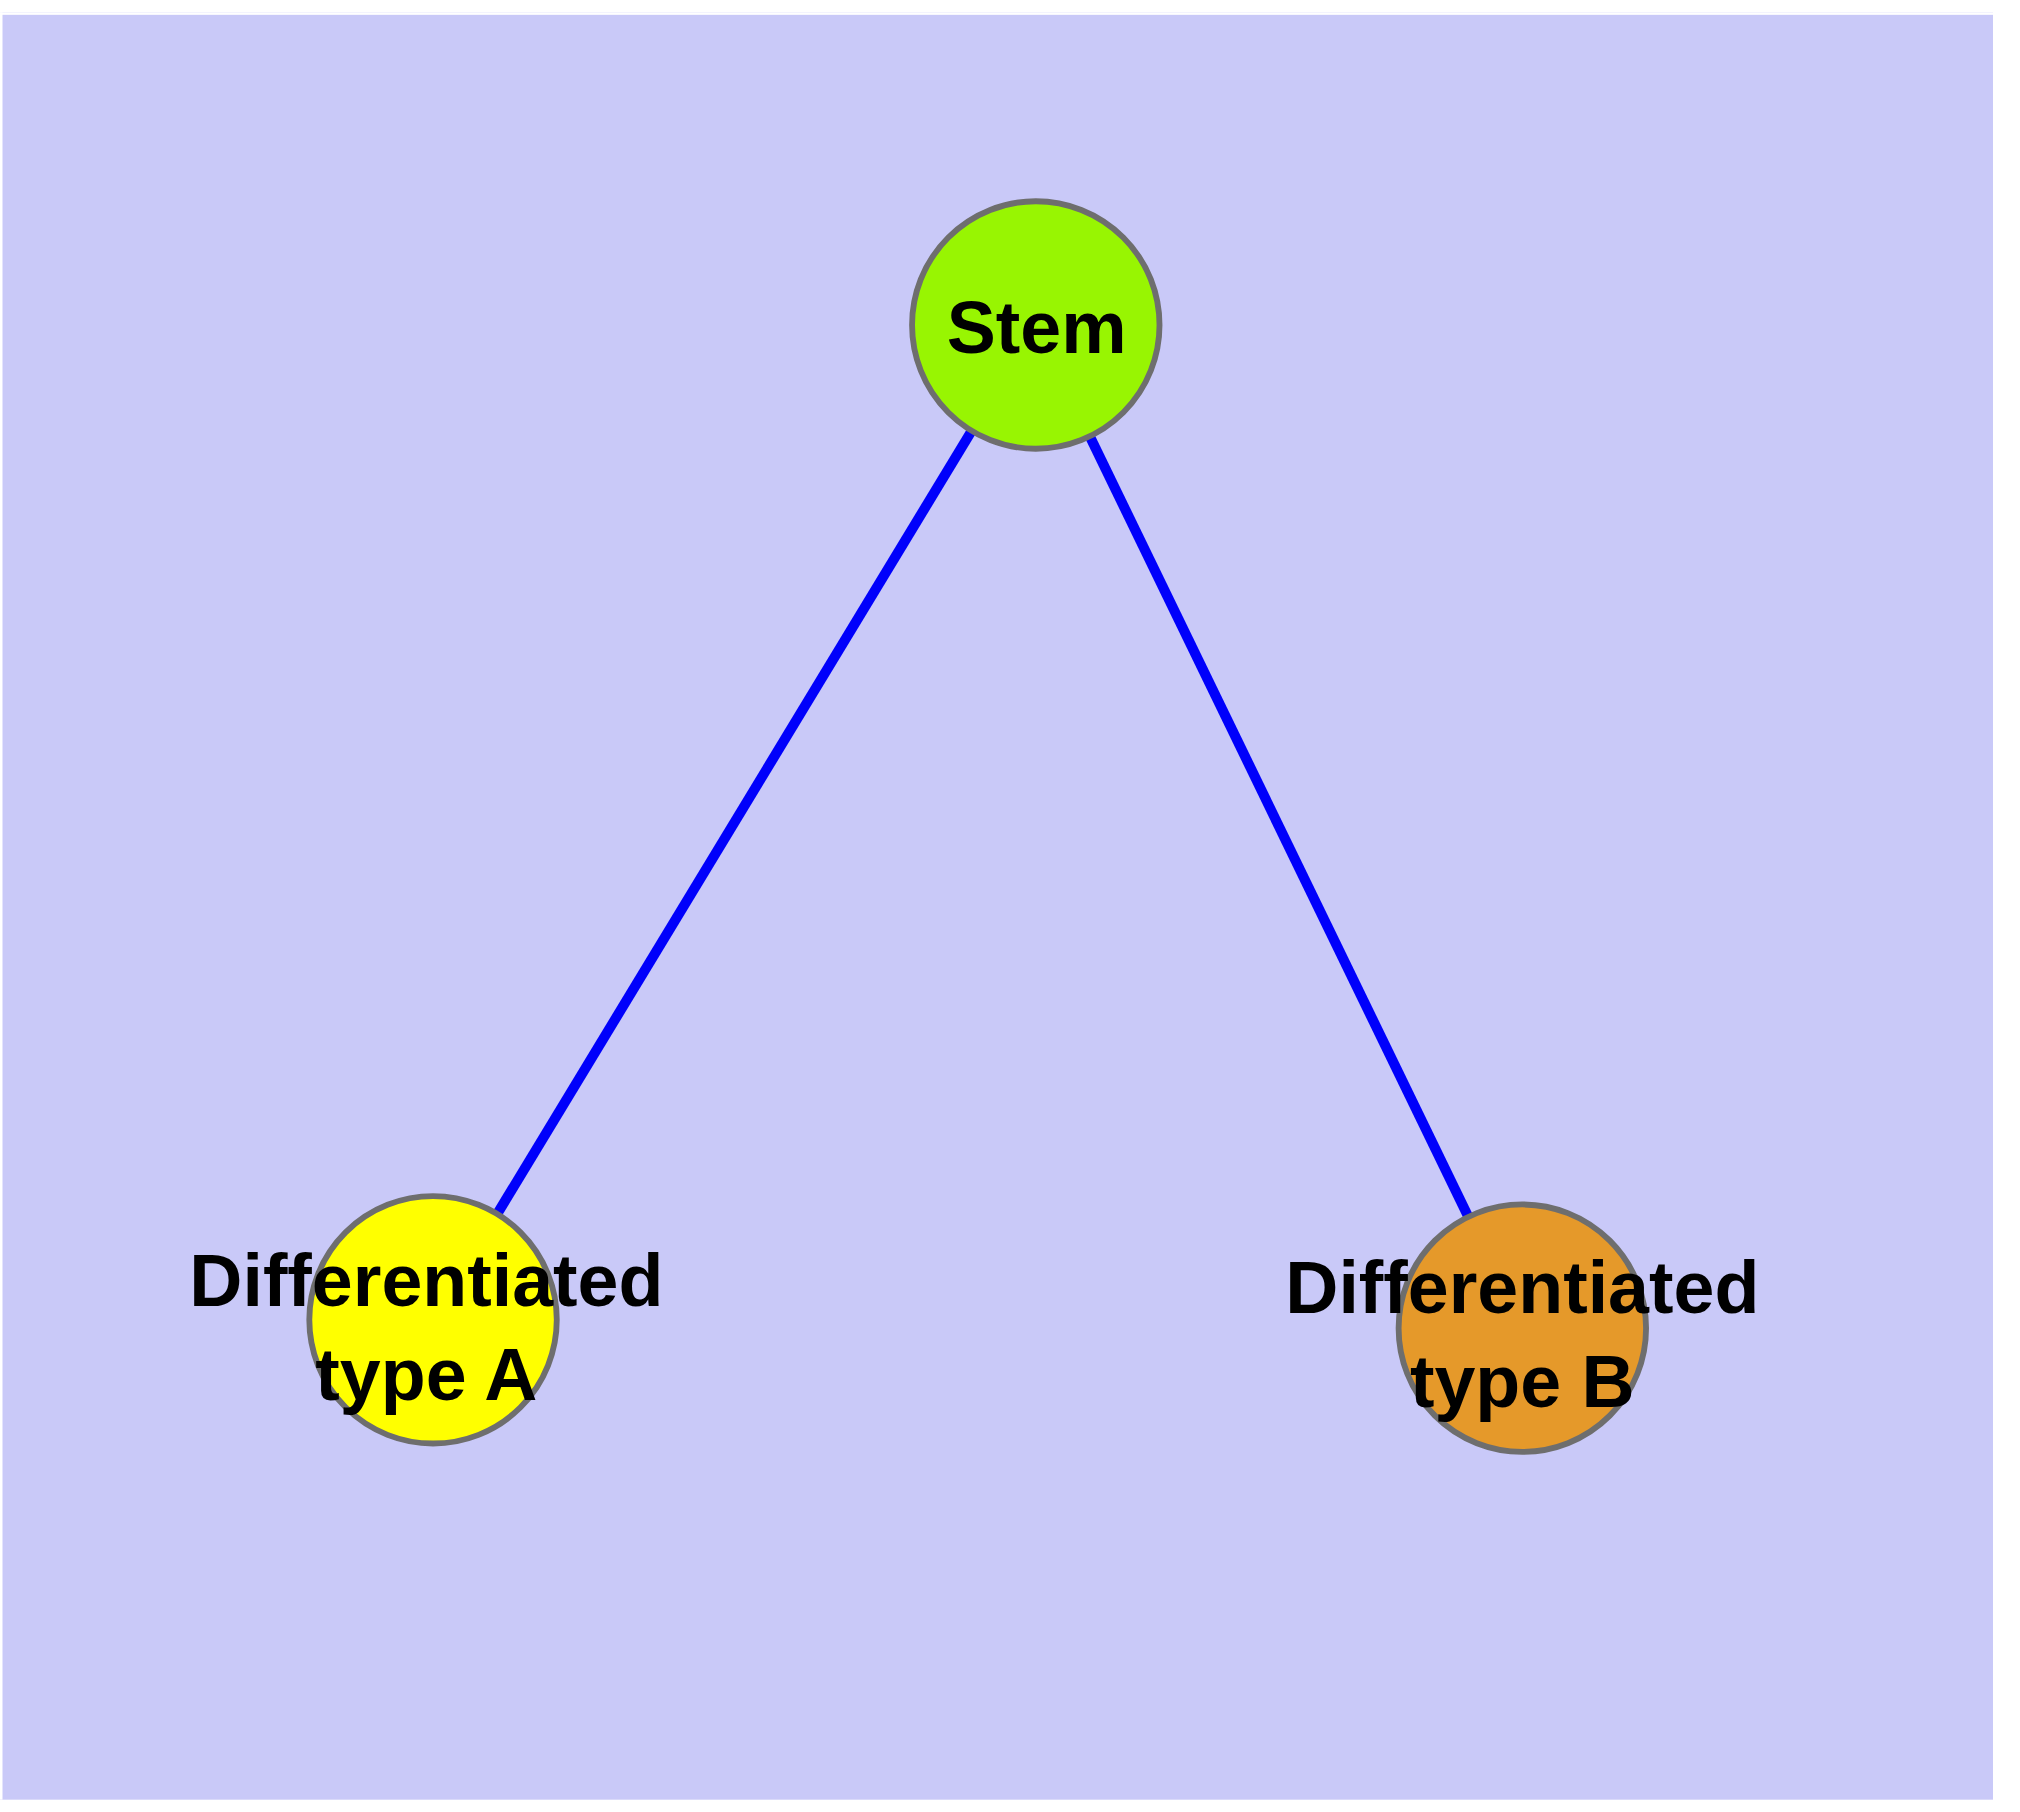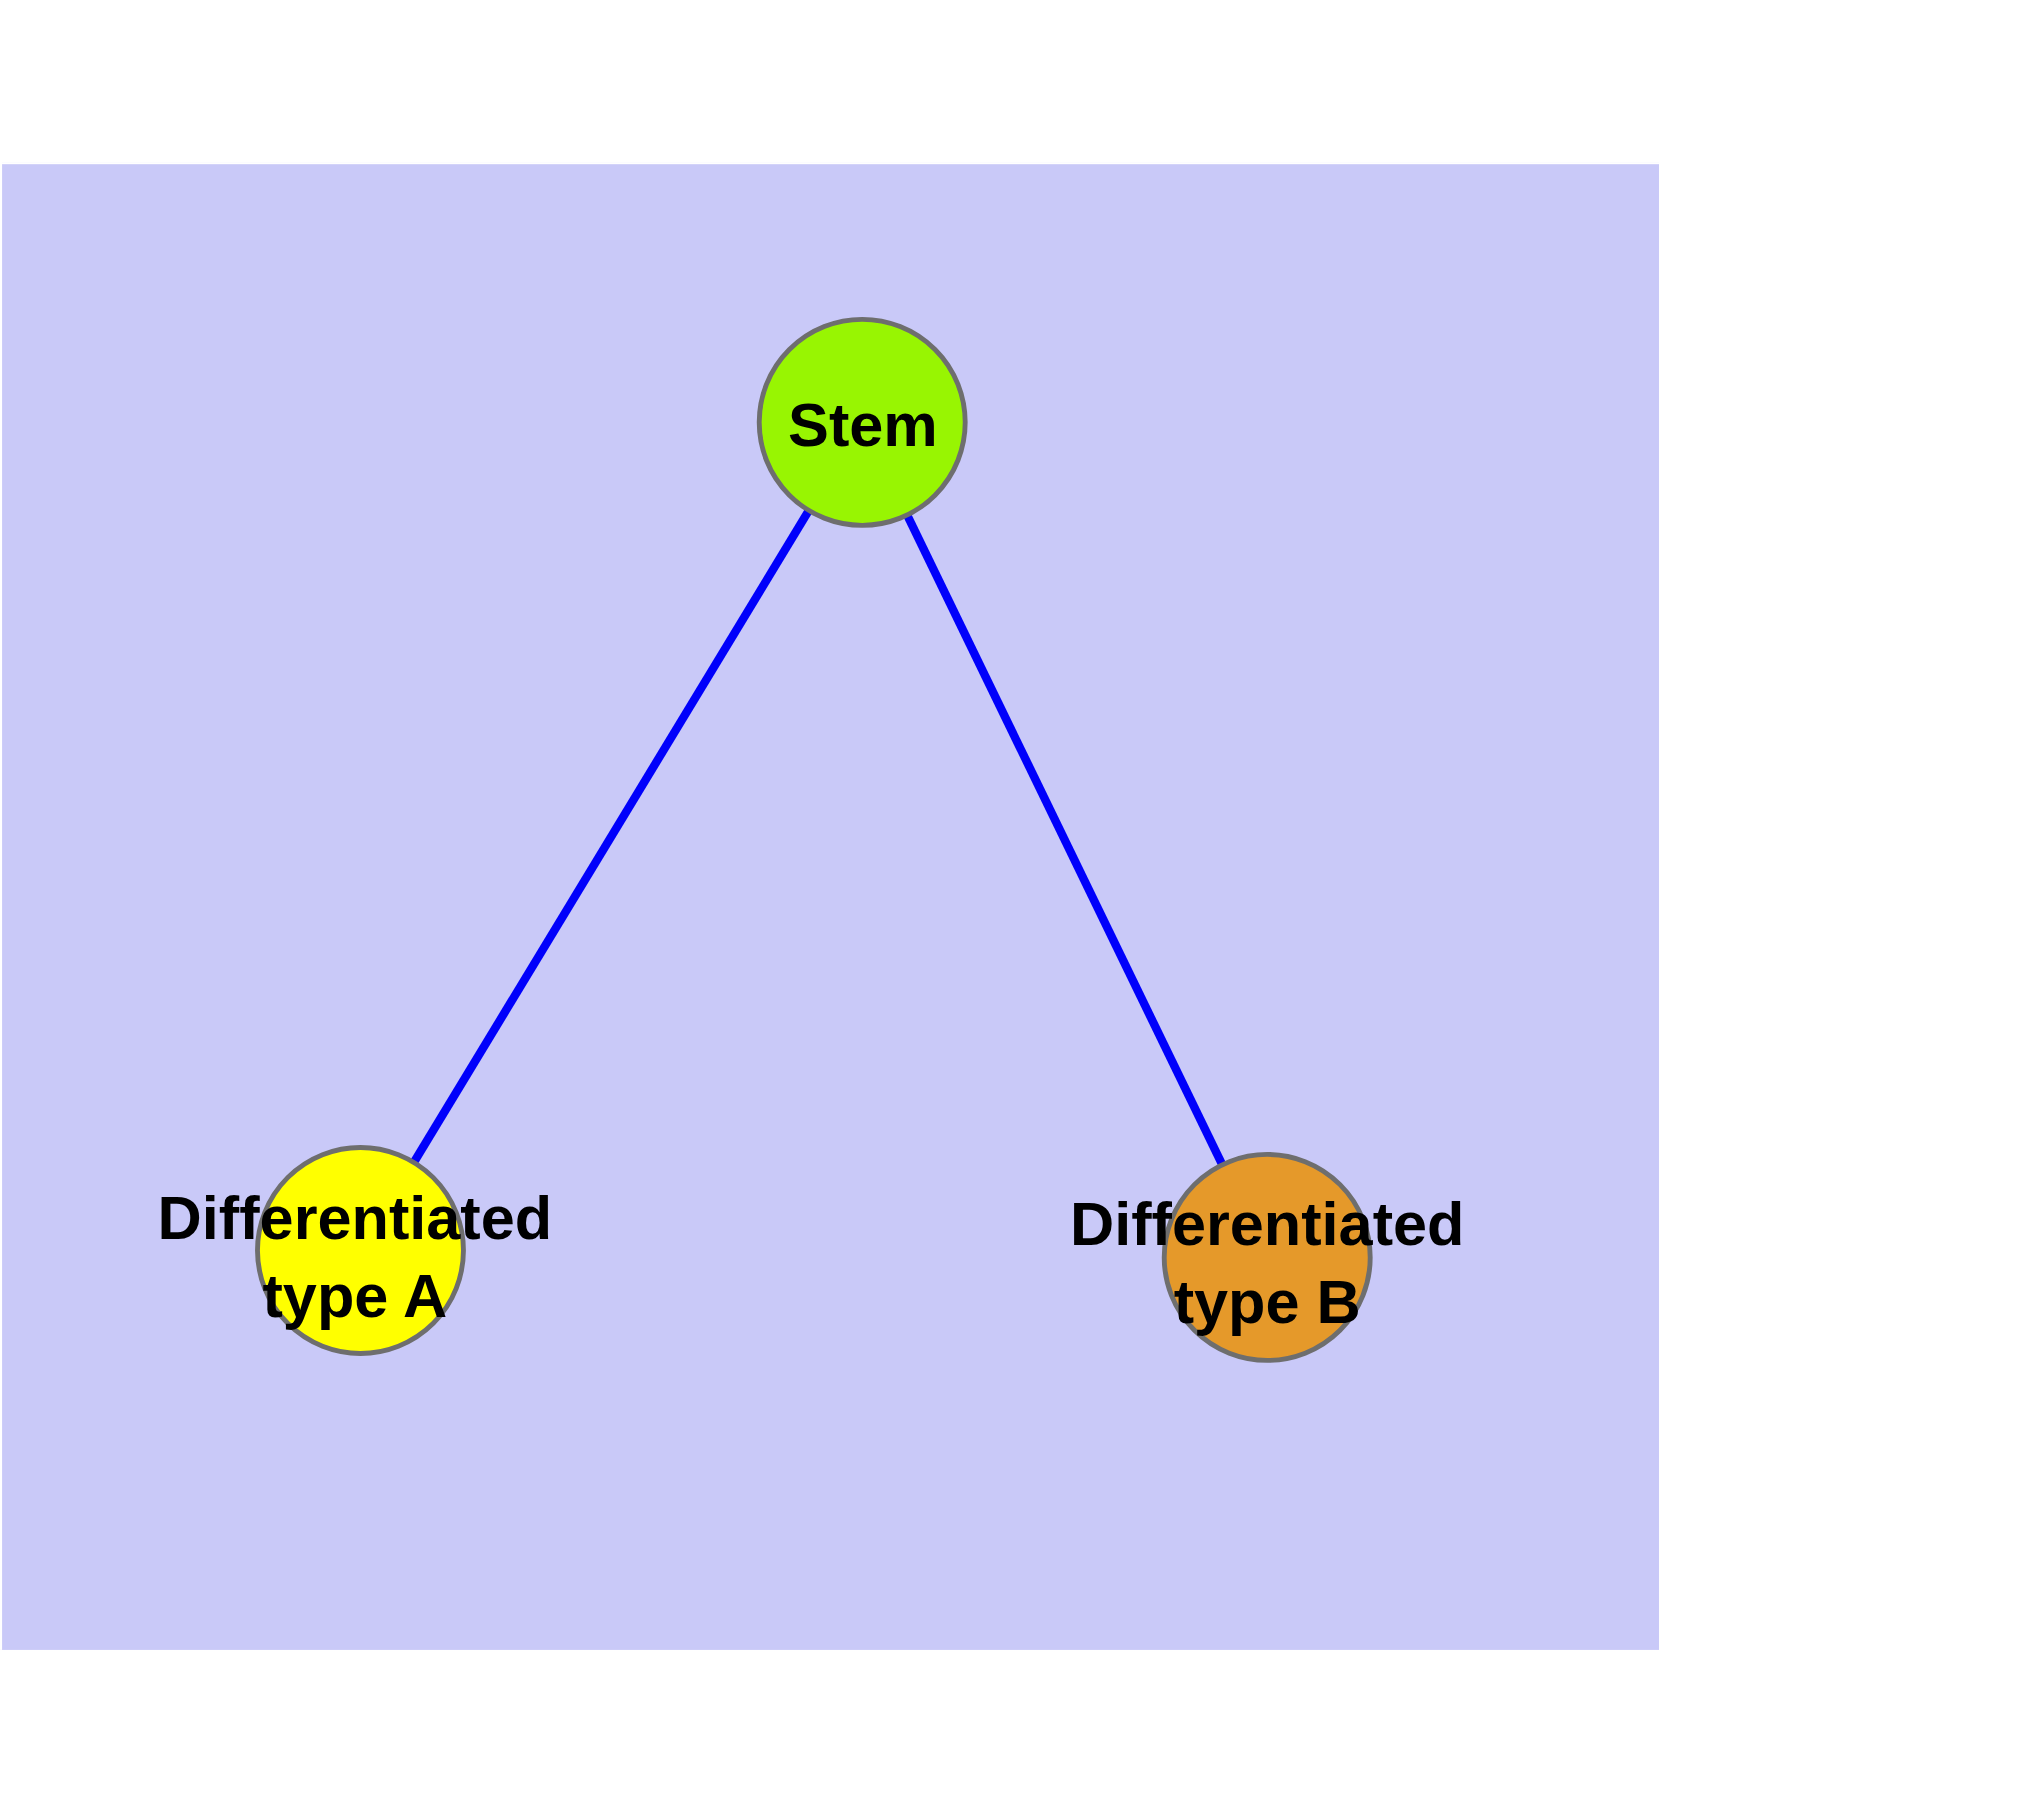--- a/index.html
+++ b/index.html
@@ -2,21 +2,21 @@
 <html style="font-size:13.6px"><head>
 <meta charset="utf-8">
 <style>
   html, body {
     margin: 0;
     padding: 0;
     background: #ffffff;
   }
   .stage {
     position: relative;
-    width: 1659px;
+    width: 1993px;
     height: 1812px;
     overflow: hidden;
   }
   svg {
     display: block;
     width: 100%;
     height: 100%;
   }
   .node-label {
     font-family: "Liberation Sans", "DejaVu Sans", sans-serif;

